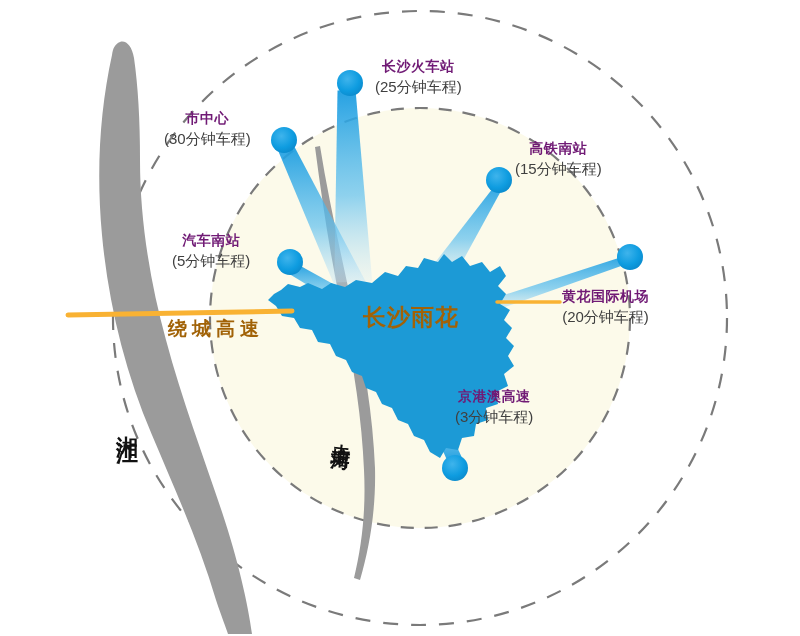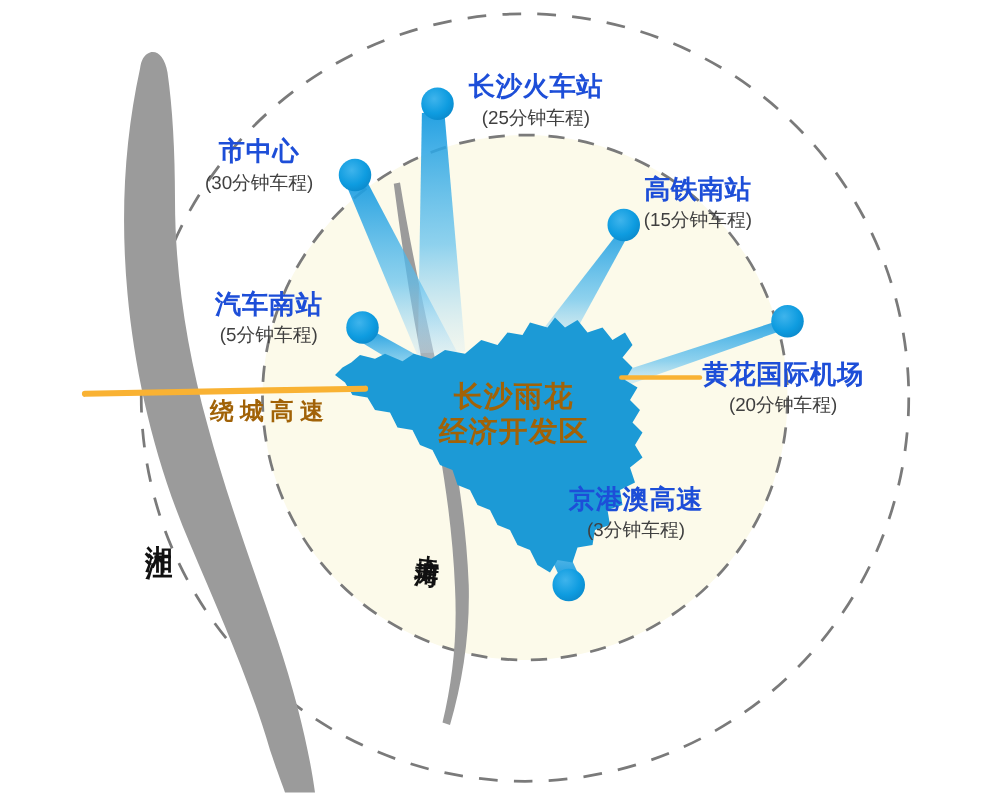--- a/index.html
+++ b/index.html
@@ -20,23 +20,23 @@
     left: 0;
     top: 0;
     width: 800px;
     height: 636px;
   }
   .label-group {
     position: absolute;
     white-space: nowrap;
   }
   .poi-title {
-    font-size: 21px;
-    font-weight: bold;
-    color: #1d4ed8;
+    font-size: 14px;
+    font-weight: bold;
+    color: #701a75;
     letter-spacing: 0.5px;
     line-height: 1.18;
   }
   .poi-sub {
     font-size: 15px;
     font-weight: normal;
     color: #404040;
     line-height: 1.3;
     margin-top: 2px;
   }
@@ -157,21 +157,20 @@
     <circle cx="350" cy="83" r="13" fill="url(#dotGrad)"></circle>
     <circle cx="284" cy="140" r="13" fill="url(#dotGrad)"></circle>
     <circle cx="499" cy="180" r="13" fill="url(#dotGrad)"></circle>
     <circle cx="290" cy="262" r="13" fill="url(#dotGrad)"></circle>
     <circle cx="630" cy="257" r="13" fill="url(#dotGrad)"></circle>
     <circle cx="455" cy="468" r="13" fill="url(#dotGrad)"></circle>
   </svg>
 
   <div class="core-label" style="left:316px; top:303px; width:190px;">
     <div>长沙雨花</div>
-    <div>经济开发区</div>
   </div>
 
   <div class="label-group align-center" style="left:375px; top:58px;">
     <div class="poi-title">长沙火车站</div>
     <div class="poi-sub">(25分钟车程)</div>
   </div>
 
   <div class="label-group align-center" style="left:164px; top:110px;">
     <div class="poi-title">市中心</div>
     <div class="poi-sub">(30分钟车程)</div>

